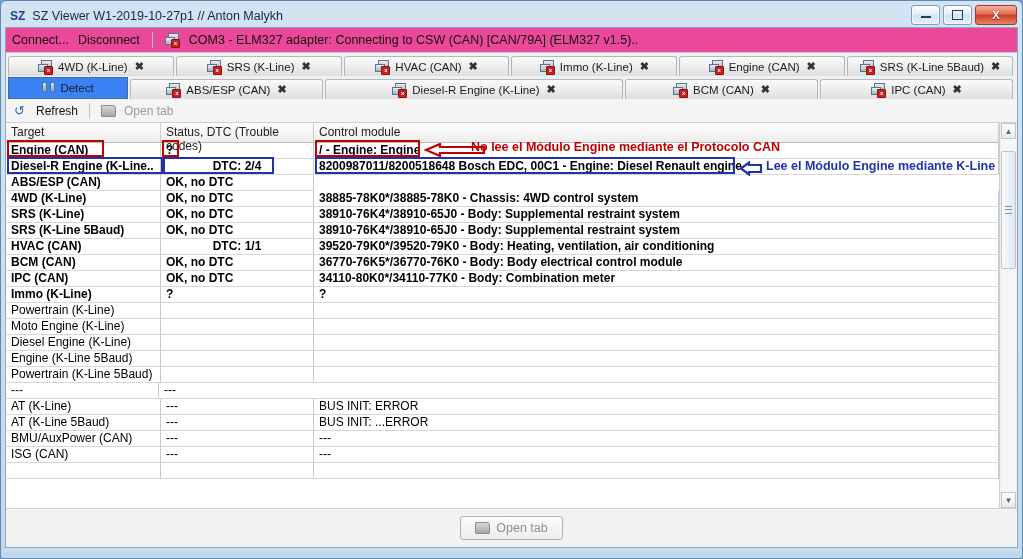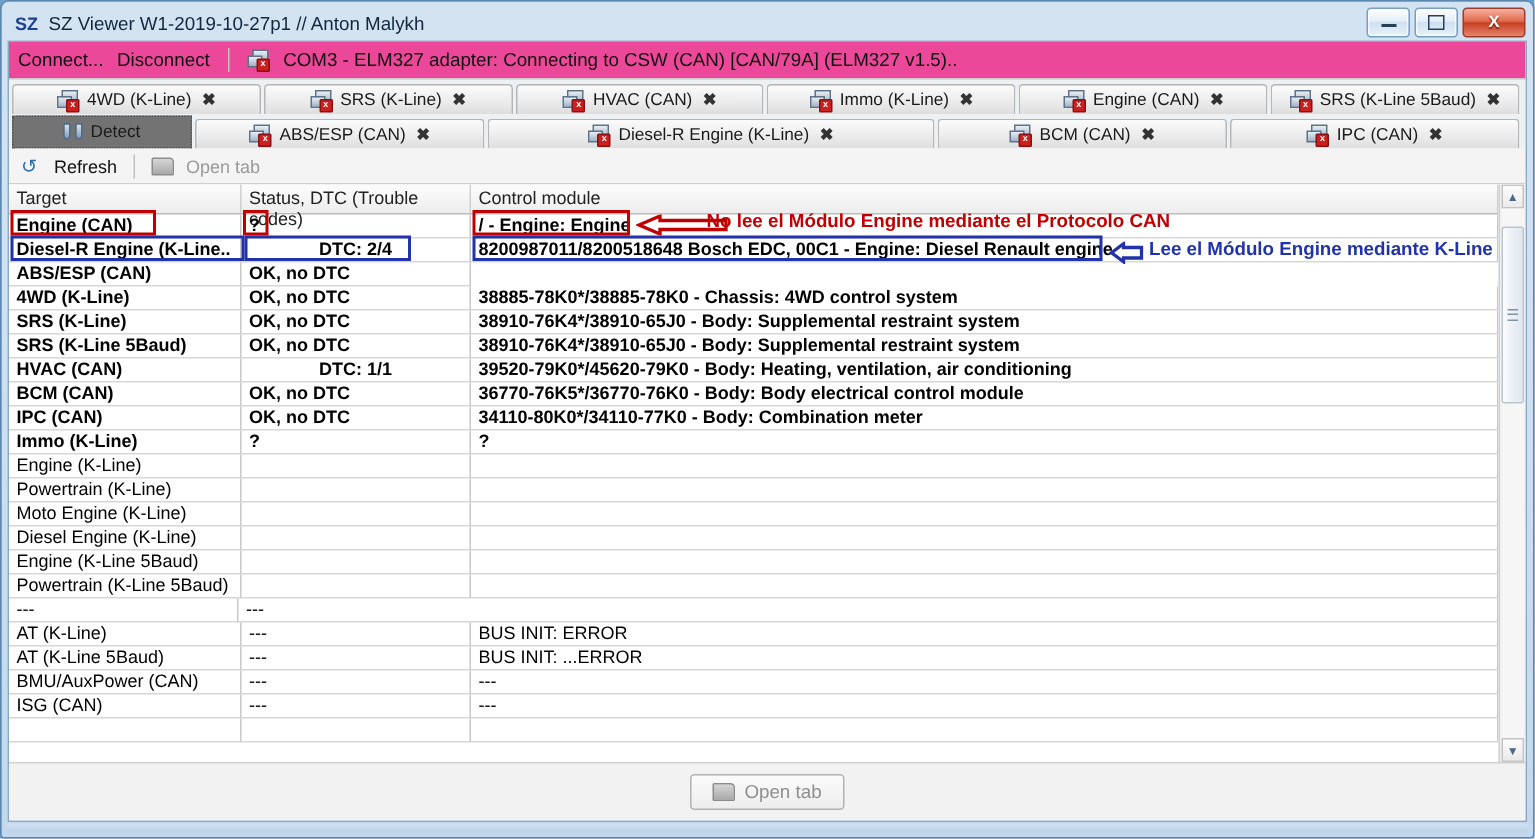--- a/index.html
+++ b/index.html
@@ -79,21 +79,21 @@
   .tabrow.r2{height:23px;}
   .tab{
     flex:1 1 0;min-width:0;height:20px;margin-right:2px;
     background:linear-gradient(180deg,#fbfbfb 0%,#ececec 55%,#dedede 100%);
     border:1px solid #b6b6b6;border-bottom:none;border-radius:3px 3px 0 0;
     display:flex;align-items:center;justify-content:center;gap:5px;
     font-size:11.5px;color:#1a1a1a;white-space:nowrap;overflow:hidden;
     box-sizing:border-box;
   }
   .tab.active{
-    background:#737373;border:1px dotted #555;border-radius:0;
+    background:#3b82f6;border:1px dotted #555;border-radius:0;
     height:22px;
     align-items:center;
   }
   .tab .closex{font-size:11px;color:#333;font-weight:bold;margin-left:2px;}
   .detect-ico{width:13px;height:12px;position:relative;flex:0 0 13px;}
   .detect-ico i{position:absolute;top:0;width:5px;height:11px;border-radius:2px 2px 3px 3px;background:linear-gradient(180deg,#dbe7f2,#7d9dbd);border:1px solid #4e6d8c;box-sizing:border-box;}
   .detect-ico i.l{left:0;} .detect-ico i.r{right:0;}
   
   .tbl-toolbar{
     height:23px;flex:0 0 23px;background:#f4f4f4;border-bottom:1px solid #cfcfcf;
@@ -342,41 +342,36 @@
               <div class="c3">38910-76K4*/38910-65J0 - Body: Supplemental restraint system</div>
             </div>
             <div class="grow bold">
               <div class="c1">SRS (K-Line 5Baud)</div>
               <div class="c2">OK, no DTC</div>
               <div class="c3">38910-76K4*/38910-65J0 - Body: Supplemental restraint system</div>
             </div>
             <div class="grow bold">
               <div class="c1">HVAC (CAN)</div>
               <div class="c2 cen">DTC: 1/1</div>
-              <div class="c3">39520-79K0*/45620-79K0 - Body: Heating, ventilation, air conditioning</div>
+              <div class="c3">39520-79K0*/39520-79K0 - Body: Heating, ventilation, air conditioning</div>
             </div>
             <div class="grow bold">
               <div class="c1">BCM (CAN)</div>
               <div class="c2">OK, no DTC</div>
               <div class="c3">36770-76K5*/36770-76K0 - Body: Body electrical control module</div>
             </div>
             <div class="grow bold">
               <div class="c1">IPC (CAN)</div>
               <div class="c2">OK, no DTC</div>
               <div class="c3">34110-80K0*/34110-77K0 - Body: Combination meter</div>
             </div>
             <div class="grow bold">
               <div class="c1">Immo (K-Line)</div>
               <div class="c2">?</div>
               <div class="c3">?</div>
-            </div>
-            <div class="grow">
-              <div class="c1">Engine (K-Line)</div>
-              <div class="c2"></div>
-              <div class="c3"></div>
             </div>
             <div class="grow">
               <div class="c1">Powertrain (K-Line)</div>
               <div class="c2"></div>
               <div class="c3"></div>
             </div>
             <div class="grow">
               <div class="c1">Moto Engine (K-Line)</div>
               <div class="c2"></div>
               <div class="c3"></div>

